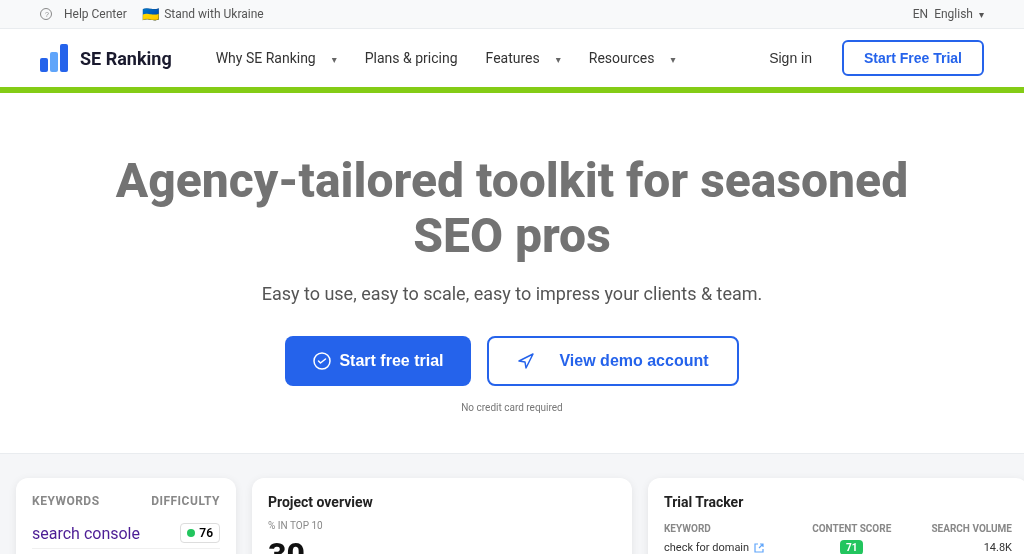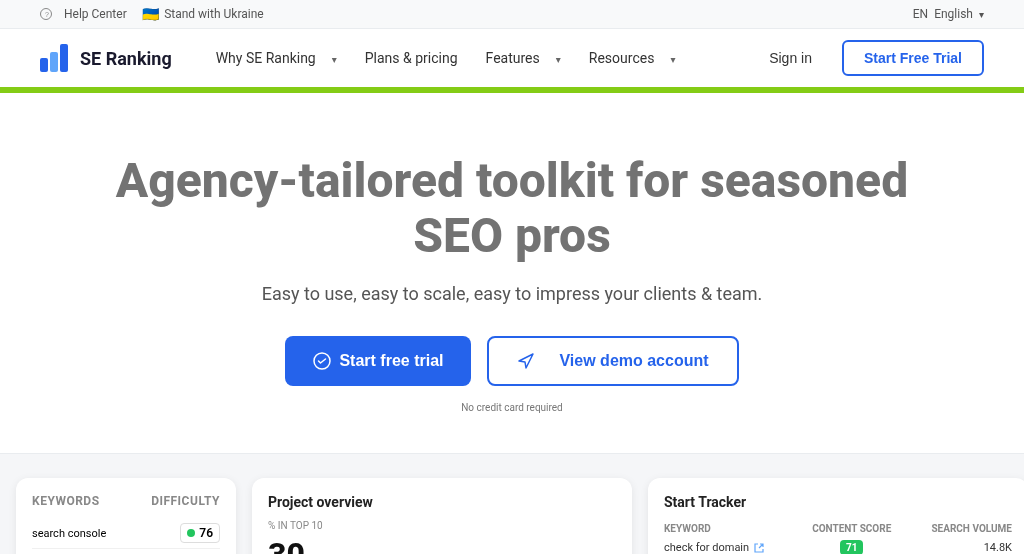--- a/index.html
+++ b/index.html
@@ -153,21 +153,21 @@
       text-transform: uppercase;
       letter-spacing: 0.5px;
     }
     .kw-row {
       display: flex;
       justify-content: space-between;
       align-items: center;
       padding: 5px 0;
       border-bottom: 1px solid #f0f0f0;
     }
-    .kw-link { font-size: 11px; color: #000000; cursor: pointer; }
+    .kw-link { font-size: 16px; color: #4c1d95; cursor: pointer; }
     .difficulty-badge {
       display: flex;
       align-items: center;
       gap: 4px;
       font-size: 12px;
       font-weight: 600;
       border: 1px solid #ddd;
       border-radius: 4px;
       padding: 2px 6px;
     }
@@ -317,21 +317,21 @@
     <div class="card-title">Project overview</div>
     <div class="in-top-label">% IN TOP 10</div>
     <div style="display:flex; align-items:baseline; gap:6px;">
       <span class="big-number">30</span>
 
     </div>
 
   </div>
 
   <div class="card-rank">
-    <div class="card-title">Start Tracker</div>
+    <div class="card-title">Trial Tracker</div>
     <table class="rank-table">
       <thead>
         <tr>
           <th>Keyword</th>
           <th style="text-align:center;">Content Score</th>
           <th style="text-align:right;">Search Volume</th>
         </tr>
       </thead>
       <tbody>
         <tr>

